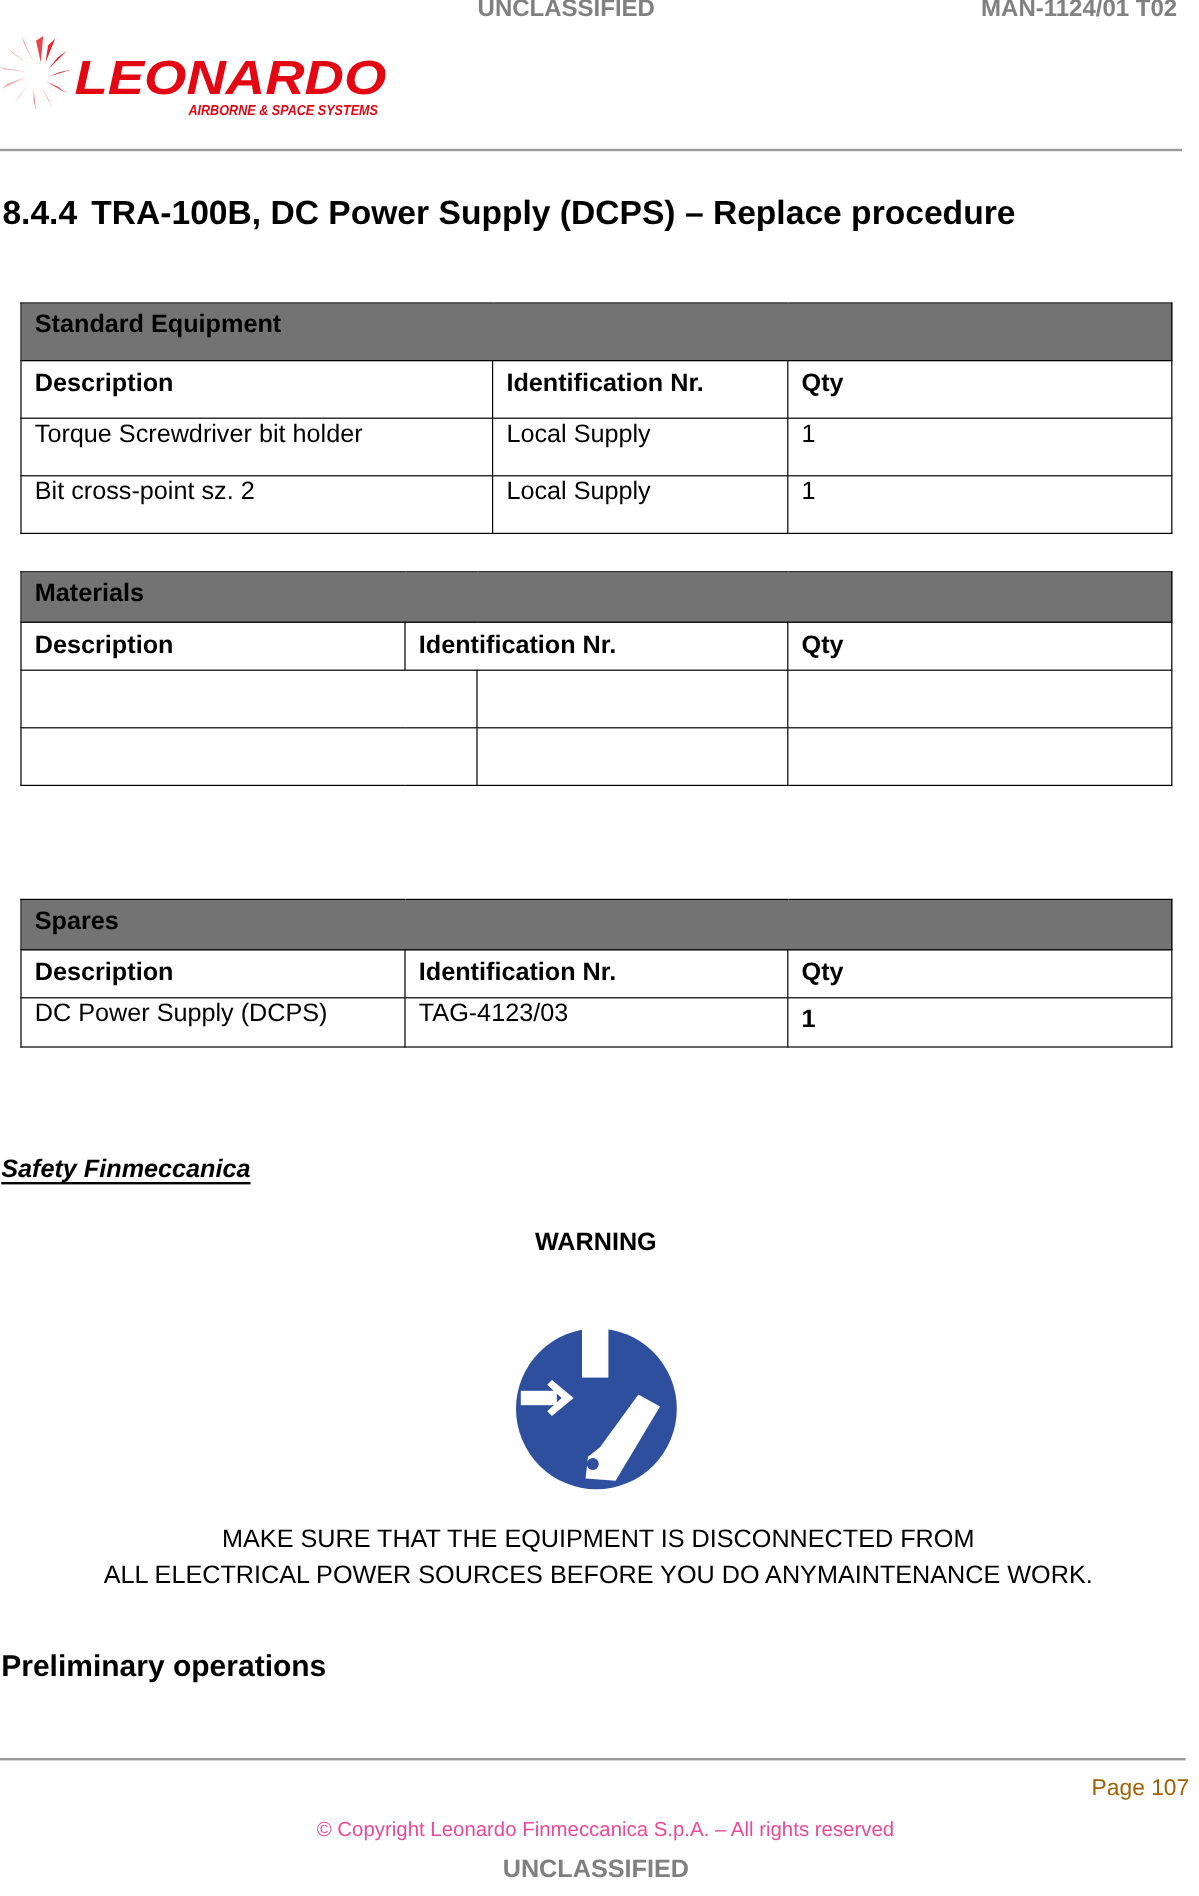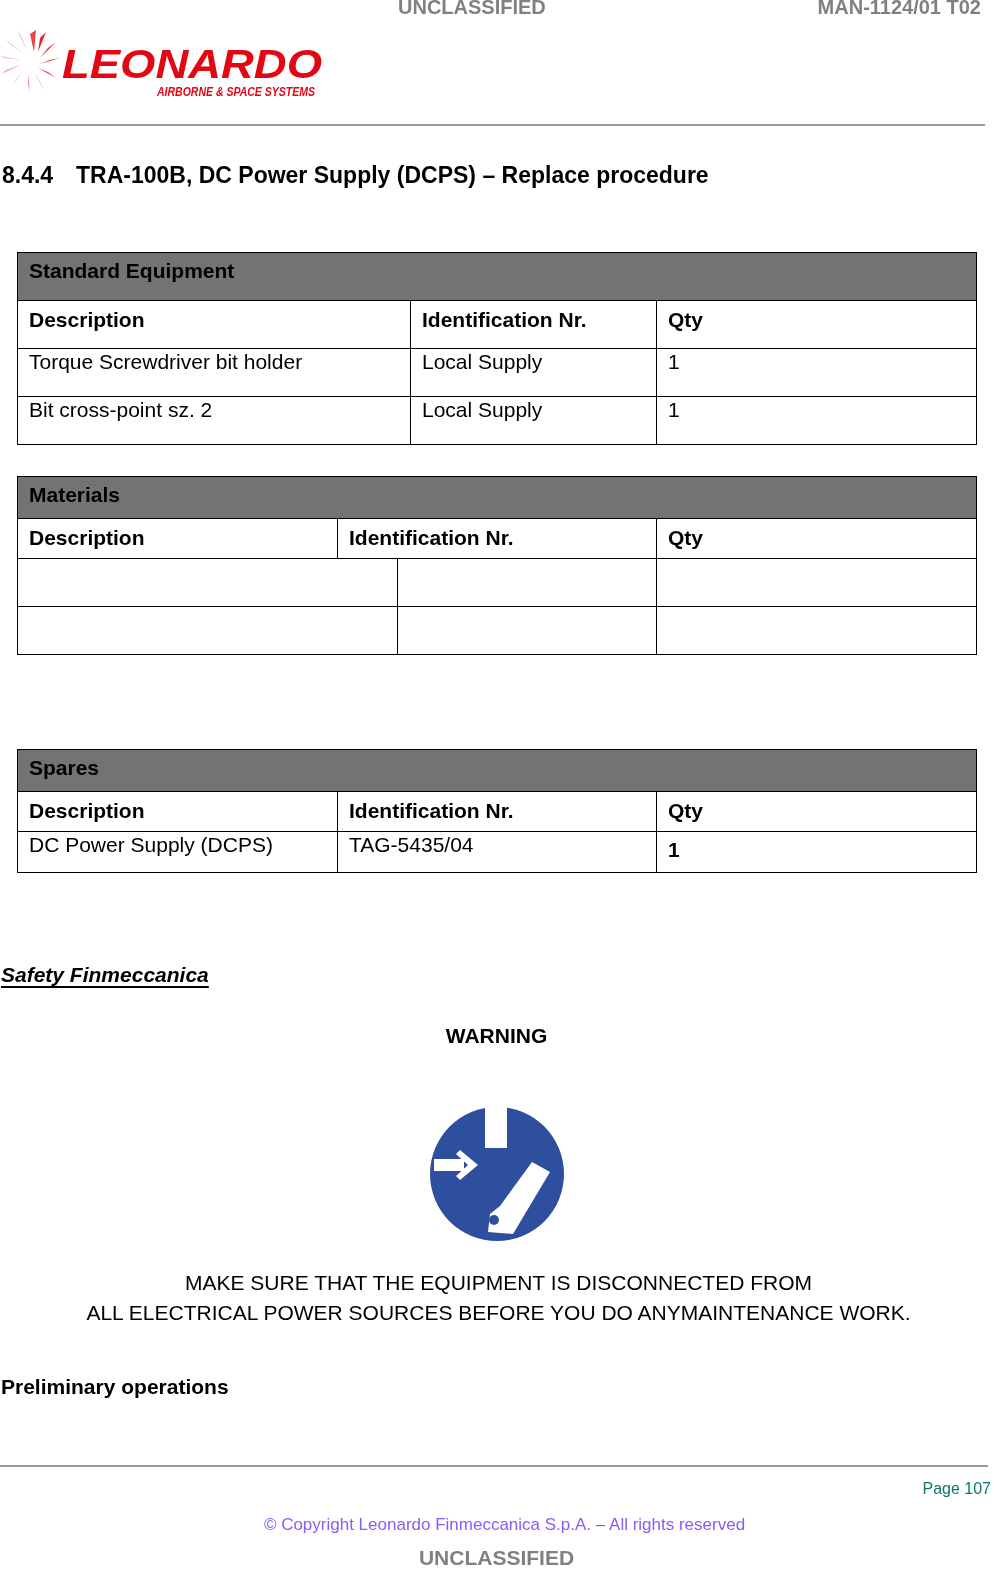--- a/index.html
+++ b/index.html
@@ -3,33 +3,33 @@
 <meta charset="utf-8">
 <style>
   html, body { margin:0; padding:0; background:#ffffff; }
   body { width:999px; height:1580px; position:relative; overflow:hidden;
          font-family:"Liberation Sans", sans-serif; color:#000; }
   .abs { position:absolute; }
   .hdr-class { top:-4px; left:398px; font-size:20px; font-weight:bold; color:#808080; }
   .hdr-doc { top:-4px; right:18px; font-size:20px; font-weight:bold; color:#808080; }
   .logo { top:30px; left:0px; width:330px; height:72px; }
   .rule { left:0; width:985px; height:0; border-top:2px solid #9a9a9a; }
-  .section-title { top:162px; left:2px; font-size:23px; font-weight:bold; }
+  .section-title { top:162px; left:2px; font-size:28px; font-weight:bold; }
   .section-title .num { display:inline-block; width:74px; }
   table.doc { position:absolute; left:17px; width:959px; border-collapse:collapse; table-layout:fixed; }
   table.doc td { border:1.5px solid #000; font-size:21px; vertical-align:top; padding:0 0 0 11px; }
   table.doc td.cap { background:#737373; font-weight:bold; }
   table.doc td.colh { font-weight:bold; }
   .safety { top:963px; left:1px; font-size:21px; font-weight:bold; font-style:italic; text-decoration:underline; text-underline-offset:4px; text-decoration-thickness:2px; }
   .warning { top:1024px; left:0; width:993px; text-align:center; font-size:21px; font-weight:bold; }
   .sign { top:1104px; left:428px; width:138px; height:140px; }
   .warn-text { top:1268px; left:0; width:997px; text-align:center; font-size:21px; line-height:30px; }
-  .prelim { top:1375px; left:1px; font-size:21px; font-weight:bold; }
-  .page-no { top:1480px; right:8px; font-size:16px; color:#0f766e; }
-  .copyright { top:1515px; left:0; width:999px; text-align:center; font-size:17px; color:#8b5cf6; padding-left:10px; box-sizing:border-box; }
+  .prelim { top:1375px; left:1px; font-size:25px; font-weight:bold; }
+  .page-no { top:1480px; right:8px; font-size:19px; color:#a16207; }
+  .copyright { top:1515px; left:0; width:999px; text-align:center; font-size:17px; color:#ec4899; padding-left:10px; box-sizing:border-box; }
   .ftr-class { top:1546px; left:0; width:999px; text-align:center; font-size:21px; font-weight:bold; color:#808080; box-sizing:border-box; padding-right:6px; }
 </style>
 </head>
 <body>
 
 <div class="abs hdr-class">UNCLASSIFIED</div>
 <div class="abs hdr-doc">MAN-1124/01 T02</div>
 
 <div class="abs logo">
   <svg width="330" height="72" viewBox="0 0 330 72">
@@ -125,21 +125,21 @@
       <tr style="height:42px">
         <td class="cap" colspan="3" style="padding-top:6px">Spares</td>
       </tr>
   <tr style="height:40px">
     <td class="colh" style="padding-top:7px">Description</td>
     <td class="colh" style="padding-top:7px">Identification Nr.</td>
     <td class="colh" style="padding-top:7px">Qty</td>
   </tr>
   <tr style="height:41px">
     <td style="padding-top:1px">DC Power Supply (DCPS)</td>
-    <td style="padding-top:1px">TAG-5435/04</td>
+    <td style="padding-top:1px">TAG-4123/03</td>
     <td style="padding-top:6px; font-weight:bold">1</td>
   </tr>
 </tbody>
   </table>
 
 <div class="abs safety">Safety Finmeccanica</div>
 <div class="abs warning">WARNING</div>
 
 <div class="abs sign">
   <svg width="138" height="140" viewBox="0 0 138 140">

